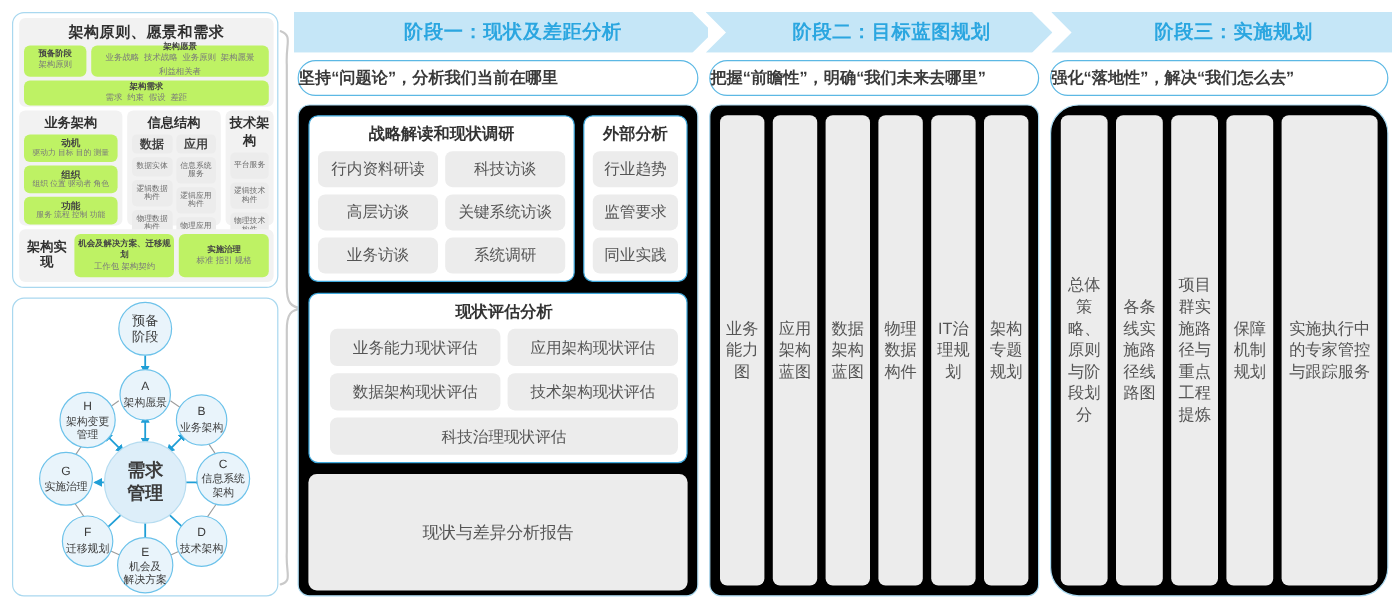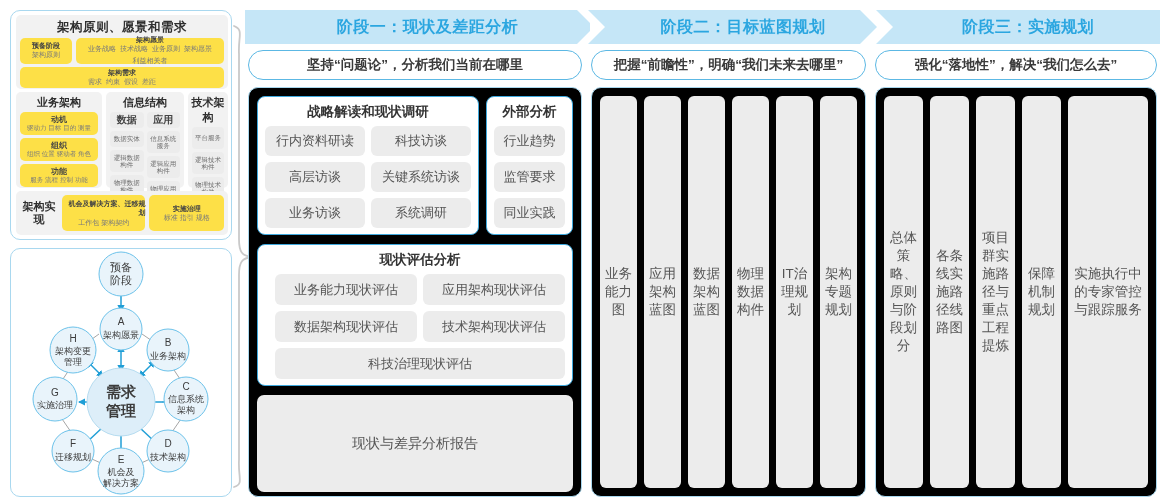--- a/index.html
+++ b/index.html
@@ -15,23 +15,23 @@
 
   
   .left-col{position:absolute;left:10px;top:6px;width:222px;height:487px;}
   .panel-box{
     border:1px solid #a9d8ef;border-radius:10px;background:#fff;
     box-sizing:border-box;
   }
   .togaf-box{position:absolute;left:0;top:0;width:222px;height:230px;padding:5px;}
   .adm-box{position:absolute;left:0;top:238px;width:222px;height:249px;}
   .cell{
-    background:#fde047;border-radius:5px;box-sizing:border-box;
+    background:#bef264;border-radius:5px;box-sizing:border-box;
     display:flex;flex-direction:column;align-items:center;justify-content:center;
-    text-align:right;color:#6d6d6d;
+    text-align:center;color:#6d6d6d;
   }
   .cell .c-head{font-weight:bold;color:#444;}
   .cell .c-sub{color:#7a7a7a;}
 
   
   .t-row1{position:absolute;left:5px;top:4px;width:212px;height:74px;background:#f2f2f2;border-radius:5px;}
   .t-row1 .hdr{font-size:12.5px;font-weight:bold;color:#2f2f2f;text-align:center;padding-top:4px;letter-spacing:.5px;}
   .t-r1-inner{position:absolute;left:4px;top:23px;right:4px;display:flex;gap:4px;}
   .t-prep{width:52px;height:26px;font-size:7px;line-height:1.25;}
   .t-vision{flex:1;height:26px;font-size:7px;line-height:1.25;}
@@ -74,32 +74,32 @@
   .chev{position:absolute;top:0;height:34px;background:#c5e6f7;
         display:flex;align-items:center;justify-content:center;}
   .chev span{font-size:16px;font-weight:bold;color:#2ba6e0;letter-spacing:.5px;padding-left:20px;}
   .chev.c1{left:0;width:345px;clip-path:polygon(0 0,332px 0,349px 17px,332px 34px,0 34px);}
   .chev.c2{left:343px;width:290px;clip-path:polygon(0 0,272px 0,289px 17px,272px 34px,0 34px,17px 17px);}
   .chev.c3{left:631px;width:284px;clip-path:polygon(0 0,284px 0,284px 34px,0 34px,17px 17px);}
 
   .sub-head-row{position:absolute;left:0;top:40px;width:915px;height:30px;}
   .sub-head{
     position:absolute;top:0;height:30px;border:1px solid #5cb8e4;border-radius:15px;
-    background:#fff;display:flex;align-items:center;justify-content:center;box-sizing:border-box;
+    background:#fff;display:flex;align-items:center;justify-content:flex-start;box-sizing:border-box;
   }
   .sub-head span{font-size:13.5px;font-weight:bold;color:#3a3a3a;}
   .sh1{left:3px;width:334px;}
   .sh2{left:346px;width:275px;}
   .sh3{left:630px;width:282px;}
 
   .cols{position:absolute;left:0;top:77px;width:915px;height:410px;}
   .pcol{position:absolute;top:0;height:410px;border:1px solid #a9d8ef;border-radius:10px;background:#000000;box-sizing:border-box;padding:8px;}
   .pcol1{left:3px;width:334px;}
   .pcol2{left:346px;width:275px;}
-  .pcol3{left:630px;width:282px;}
+  .pcol3{left:630px;width:282px;border-radius:24px;}
 
   .inner-card{border:1px solid #3fa9dd;border-radius:8px;box-sizing:border-box;padding:6px 7px;background:#fff;}
   .ic-title{text-align:center;font-size:13.5px;font-weight:bold;color:#333;margin-bottom:5px;}
   .chip{
     background:#ececec;border-radius:6px;display:flex;align-items:center;justify-content:center;
     font-size:13px;color:#555;text-align:center;box-sizing:border-box;
   }
 
   .p1-top{display:flex;gap:7px;}
   .p1-left{flex:1;}

